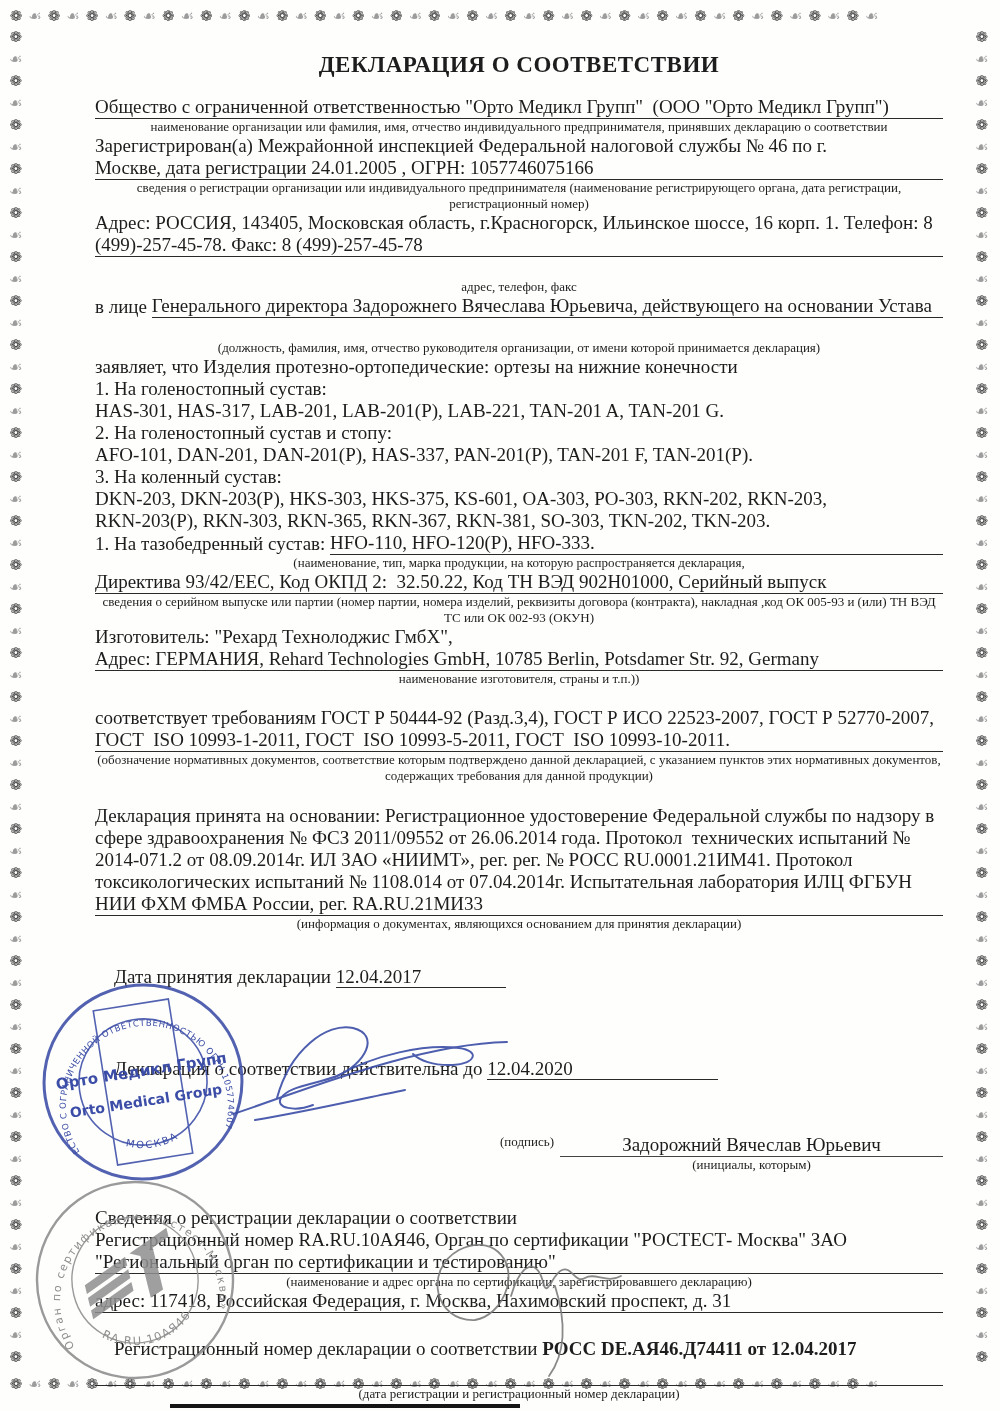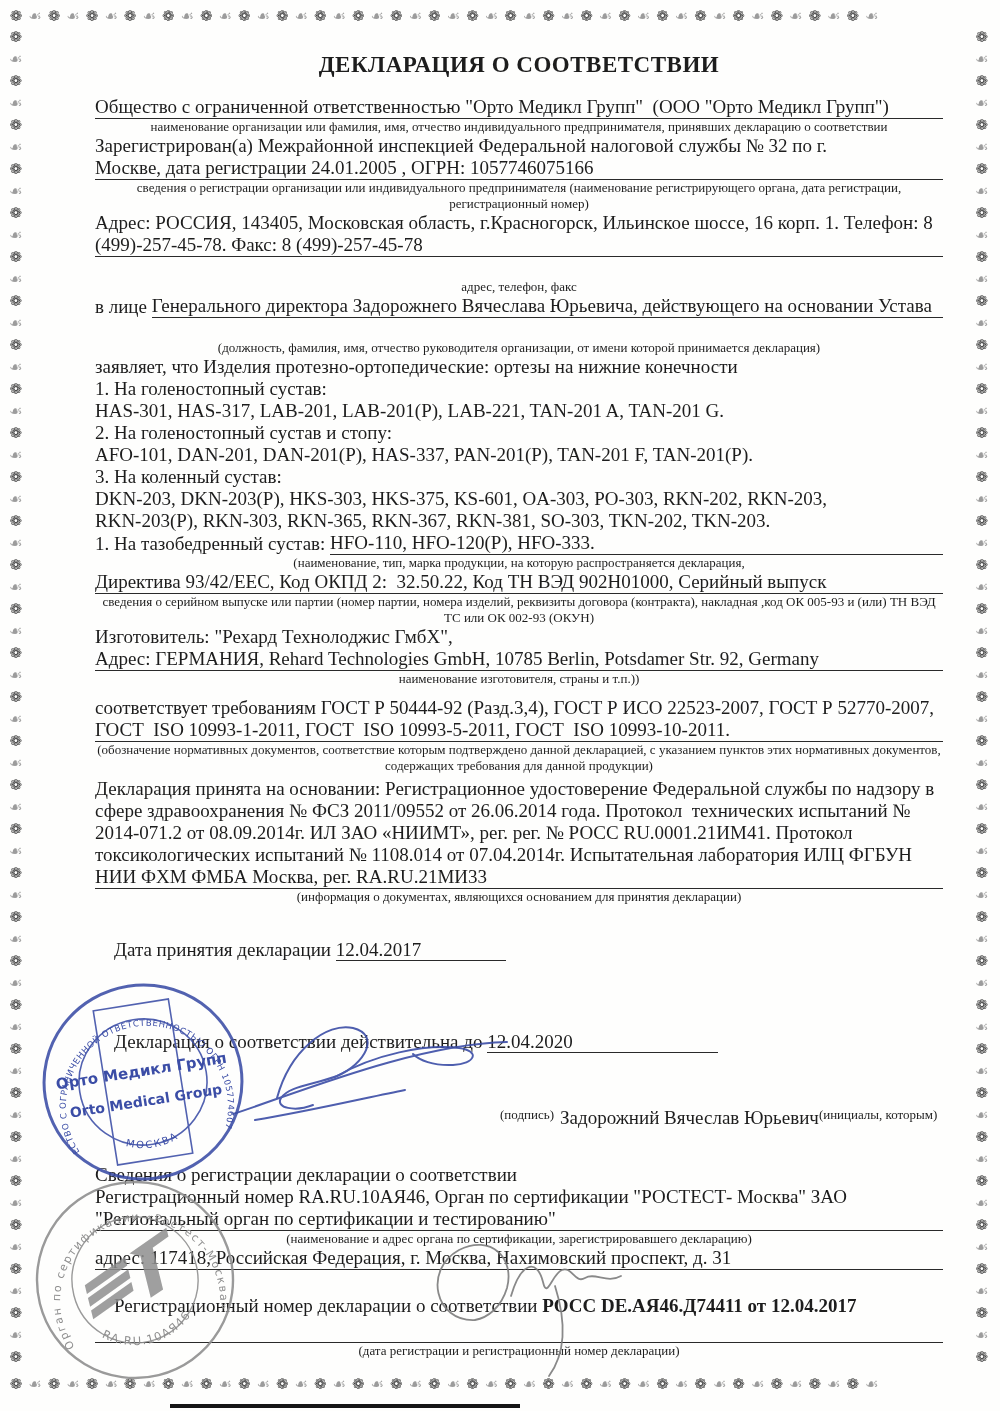--- a/index.html
+++ b/index.html
@@ -25,51 +25,51 @@
   .cap{font-size:13px;line-height:16px;text-align:center;white-space:normal;}
   .doc-title{font-size:23px;line-height:30px;font-weight:bold;text-align:center;letter-spacing:.5px;}
   .line-flex{display:flex;align-items:flex-end;}
   .seg{white-space:pre;}
   .seg-u{border-bottom:1.2px solid #2a2a2a;flex:1;white-space:pre;}
   .inline-u{border-bottom:1.2px solid #2a2a2a;white-space:pre;}
   .bold{font-weight:bold;}
   
   .sig-row{display:flex;margin-top:32px;}
   .sig-left{width:46%;display:flex;flex-direction:row;}
-  .sig-right{width:54%;display:flex;padding-left:75px;box-sizing:border-box;}
+  .sig-right{width:54%;display:flex;flex-direction:column;padding-left:75px;box-sizing:border-box;}
   .sig-line{border-bottom:1.2px solid #444;height:22px;}
   .sig-left .sig-line{margin-left:145px;margin-right:115px;}
   .sig-left .cap{margin-left:145px;margin-right:115px;}
   .name-над{height:22px;text-align:center;}
   
   .ink{position:absolute;pointer-events:none;}
   
   .artifact{position:absolute;left:170px;top:1404px;width:350px;height:4px;background:#151515;}
-  .mt4{}.mt6{margin-top:22px;}.mt8{margin-top:4px;}
-  .mt10{margin-top:10px;}.mt12{margin-top:12px;}.mt16{margin-top:16px;}
+  .mt4{}.mt6{margin-top:22px;}.mt8{margin-top:21px;}
+  .mt10{margin-top:20px;}.mt12{margin-top:12px;}.mt16{margin-top:16px;}
   .mt26{margin-top:26px;}.mt34{margin-top:34px;}
   .stamp-center-1{font-family:"DejaVu Sans",sans-serif;font-weight:bold;font-size:15px;}
   .stamp-center-2{font-family:"DejaVu Sans",sans-serif;font-weight:bold;font-size:14px;}
 </style>
 </head>
 <body>
 
 <div class="border-strip border-top"><span class="glyph-dark">❁</span><span class="glyph-light">☙</span><span class="glyph-dark">❁</span><span class="glyph-light">☙</span><span class="glyph-dark">❁</span><span class="glyph-light">☙</span><span class="glyph-dark">❁</span><span class="glyph-light">☙</span><span class="glyph-dark">❁</span><span class="glyph-light">☙</span><span class="glyph-dark">❁</span><span class="glyph-light">☙</span><span class="glyph-dark">❁</span><span class="glyph-light">☙</span><span class="glyph-dark">❁</span><span class="glyph-light">☙</span><span class="glyph-dark">❁</span><span class="glyph-light">☙</span><span class="glyph-dark">❁</span><span class="glyph-light">☙</span><span class="glyph-dark">❁</span><span class="glyph-light">☙</span><span class="glyph-dark">❁</span><span class="glyph-light">☙</span><span class="glyph-dark">❁</span><span class="glyph-light">☙</span><span class="glyph-dark">❁</span><span class="glyph-light">☙</span><span class="glyph-dark">❁</span><span class="glyph-light">☙</span><span class="glyph-dark">❁</span><span class="glyph-light">☙</span><span class="glyph-dark">❁</span><span class="glyph-light">☙</span><span class="glyph-dark">❁</span><span class="glyph-light">☙</span><span class="glyph-dark">❁</span><span class="glyph-light">☙</span><span class="glyph-dark">❁</span><span class="glyph-light">☙</span><span class="glyph-dark">❁</span><span class="glyph-light">☙</span><span class="glyph-dark">❁</span><span class="glyph-light">☙</span><span class="glyph-dark">❁</span><span class="glyph-light">☙</span></div>
 <div class="border-strip border-bottom"><span class="glyph-dark">❁</span><span class="glyph-light">☙</span><span class="glyph-dark">❁</span><span class="glyph-light">☙</span><span class="glyph-dark">❁</span><span class="glyph-light">☙</span><span class="glyph-dark">❁</span><span class="glyph-light">☙</span><span class="glyph-dark">❁</span><span class="glyph-light">☙</span><span class="glyph-dark">❁</span><span class="glyph-light">☙</span><span class="glyph-dark">❁</span><span class="glyph-light">☙</span><span class="glyph-dark">❁</span><span class="glyph-light">☙</span><span class="glyph-dark">❁</span><span class="glyph-light">☙</span><span class="glyph-dark">❁</span><span class="glyph-light">☙</span><span class="glyph-dark">❁</span><span class="glyph-light">☙</span><span class="glyph-dark">❁</span><span class="glyph-light">☙</span><span class="glyph-dark">❁</span><span class="glyph-light">☙</span><span class="glyph-dark">❁</span><span class="glyph-light">☙</span><span class="glyph-dark">❁</span><span class="glyph-light">☙</span><span class="glyph-dark">❁</span><span class="glyph-light">☙</span><span class="glyph-dark">❁</span><span class="glyph-light">☙</span><span class="glyph-dark">❁</span><span class="glyph-light">☙</span><span class="glyph-dark">❁</span><span class="glyph-light">☙</span><span class="glyph-dark">❁</span><span class="glyph-light">☙</span><span class="glyph-dark">❁</span><span class="glyph-light">☙</span><span class="glyph-dark">❁</span><span class="glyph-light">☙</span><span class="glyph-dark">❁</span><span class="glyph-light">☙</span></div>
 <div class="border-strip border-left"><span class="glyph-dark">❁</span><span class="glyph-light">☙</span><span class="glyph-dark">❁</span><span class="glyph-light">☙</span><span class="glyph-dark">❁</span><span class="glyph-light">☙</span><span class="glyph-dark">❁</span><span class="glyph-light">☙</span><span class="glyph-dark">❁</span><span class="glyph-light">☙</span><span class="glyph-dark">❁</span><span class="glyph-light">☙</span><span class="glyph-dark">❁</span><span class="glyph-light">☙</span><span class="glyph-dark">❁</span><span class="glyph-light">☙</span><span class="glyph-dark">❁</span><span class="glyph-light">☙</span><span class="glyph-dark">❁</span><span class="glyph-light">☙</span><span class="glyph-dark">❁</span><span class="glyph-light">☙</span><span class="glyph-dark">❁</span><span class="glyph-light">☙</span><span class="glyph-dark">❁</span><span class="glyph-light">☙</span><span class="glyph-dark">❁</span><span class="glyph-light">☙</span><span class="glyph-dark">❁</span><span class="glyph-light">☙</span><span class="glyph-dark">❁</span><span class="glyph-light">☙</span><span class="glyph-dark">❁</span><span class="glyph-light">☙</span><span class="glyph-dark">❁</span><span class="glyph-light">☙</span><span class="glyph-dark">❁</span><span class="glyph-light">☙</span><span class="glyph-dark">❁</span><span class="glyph-light">☙</span><span class="glyph-dark">❁</span><span class="glyph-light">☙</span><span class="glyph-dark">❁</span><span class="glyph-light">☙</span><span class="glyph-dark">❁</span><span class="glyph-light">☙</span><span class="glyph-dark">❁</span><span class="glyph-light">☙</span><span class="glyph-dark">❁</span><span class="glyph-light">☙</span><span class="glyph-dark">❁</span><span class="glyph-light">☙</span><span class="glyph-dark">❁</span><span class="glyph-light">☙</span><span class="glyph-dark">❁</span><span class="glyph-light">☙</span><span class="glyph-dark">❁</span><span class="glyph-light">☙</span><span class="glyph-dark">❁</span><span class="glyph-light">☙</span><span class="glyph-dark">❁</span><span class="glyph-light">☙</span></div>
 <div class="border-strip border-right"><span class="glyph-dark">❁</span><span class="glyph-light">☙</span><span class="glyph-dark">❁</span><span class="glyph-light">☙</span><span class="glyph-dark">❁</span><span class="glyph-light">☙</span><span class="glyph-dark">❁</span><span class="glyph-light">☙</span><span class="glyph-dark">❁</span><span class="glyph-light">☙</span><span class="glyph-dark">❁</span><span class="glyph-light">☙</span><span class="glyph-dark">❁</span><span class="glyph-light">☙</span><span class="glyph-dark">❁</span><span class="glyph-light">☙</span><span class="glyph-dark">❁</span><span class="glyph-light">☙</span><span class="glyph-dark">❁</span><span class="glyph-light">☙</span><span class="glyph-dark">❁</span><span class="glyph-light">☙</span><span class="glyph-dark">❁</span><span class="glyph-light">☙</span><span class="glyph-dark">❁</span><span class="glyph-light">☙</span><span class="glyph-dark">❁</span><span class="glyph-light">☙</span><span class="glyph-dark">❁</span><span class="glyph-light">☙</span><span class="glyph-dark">❁</span><span class="glyph-light">☙</span><span class="glyph-dark">❁</span><span class="glyph-light">☙</span><span class="glyph-dark">❁</span><span class="glyph-light">☙</span><span class="glyph-dark">❁</span><span class="glyph-light">☙</span><span class="glyph-dark">❁</span><span class="glyph-light">☙</span><span class="glyph-dark">❁</span><span class="glyph-light">☙</span><span class="glyph-dark">❁</span><span class="glyph-light">☙</span><span class="glyph-dark">❁</span><span class="glyph-light">☙</span><span class="glyph-dark">❁</span><span class="glyph-light">☙</span><span class="glyph-dark">❁</span><span class="glyph-light">☙</span><span class="glyph-dark">❁</span><span class="glyph-light">☙</span><span class="glyph-dark">❁</span><span class="glyph-light">☙</span><span class="glyph-dark">❁</span><span class="glyph-light">☙</span><span class="glyph-dark">❁</span><span class="glyph-light">☙</span><span class="glyph-dark">❁</span><span class="glyph-light">☙</span><span class="glyph-dark">❁</span><span class="glyph-light">☙</span></div>
 
 <div class="content">
 
   <div class="doc-title">ДЕКЛАРАЦИЯ О СООТВЕТСТВИИ</div>
 
   <div class="line u mt16">Общество с ограниченной ответственностью "Орто Медикл Групп"  (ООО "Орто Медикл Групп")</div>
   <div class="cap mt4">наименование организации или фамилия, имя, отчество индивидуального предпринимателя, принявших декларацию о соответствии</div>
 
-  <div class="line mt4">Зарегистрирован(а) Межрайонной инспекцией Федеральной налоговой службы № 32 по г.</div>
+  <div class="line mt4">Зарегистрирован(а) Межрайонной инспекцией Федеральной налоговой службы № 46 по г.</div>
   <div class="line u">Москве, дата регистрации 24.01.2005 , ОГРН: 1057746075166</div>
   <div class="cap mt4">сведения о регистрации организации или индивидуального предпринимателя (наименование регистрирующего органа, дата регистрации, регистрационный номер)</div>
 
   <div class="line mt4">Адрес: РОССИЯ, 143405, Московская область, г.Красногорск, Ильинское шоссе, 16 корп. 1. Телефон: 8</div>
   <div class="line u">(499)-257-45-78. Факс: 8 (499)-257-45-78</div>
   <div class="cap mt6">адрес, телефон, факс</div>
 
   <div class="line-flex mt4">
     <span class="seg">в лице </span>
       <span class="seg-u">Генерального директора Задорожнего Вячеслава Юрьевича, действующего на основании Устава</span>
@@ -97,21 +97,21 @@
   <div class="cap mt4">наименование изготовителя, страны и т.п.))</div>
 
   <div class="line mt10">соответствует требованиям ГОСТ Р 50444-92 (Разд.3,4), ГОСТ Р ИСО 22523-2007, ГОСТ Р 52770-2007,</div>
   <div class="line u">ГОСТ  ISO 10993-1-2011, ГОСТ  ISO 10993-5-2011, ГОСТ  ISO 10993-10-2011.</div>
   <div class="cap mt4">(обозначение нормативных документов, соответствие которым подтверждено данной декларацией, с указанием пунктов этих нормативных документов, содержащих требования для данной продукции)</div>
 
   <div class="line mt8">Декларация принята на основании: Регистрационное удостоверение Федеральной службы по надзору в</div>
   <div class="line">сфере здравоохранения № ФСЗ 2011/09552 от 26.06.2014 года. Протокол  технических испытаний №</div>
   <div class="line">2014-071.2 от 08.09.2014г. ИЛ ЗАО «НИИМТ», рег. рег. № РОСС RU.0001.21ИМ41. Протокол</div>
   <div class="line">токсикологических испытаний № 1108.014 от 07.04.2014г. Испытательная лаборатория ИЛЦ ФГБУН</div>
-  <div class="line u">НИИ ФХМ ФМБА Москва, рег. RA.RU.21МИ33</div>
+  <div class="line u">НИИ ФХМ ФМБА России, рег. RA.RU.21МИ33</div>
   <div class="cap mt4">(информация о документах, являющихся основанием для принятия декларации)</div>
 
   <div class="line mt12">
     <span>Дата принятия декларации </span><span class="inline-u" style="padding-right:85px;">12.04.2017</span>
   </div>
 
   <div class="line mt26">
     <span>Декларация о соответствии действительна до </span><span class="inline-u" style="padding-right:145px;">12.04.2020</span>
   </div>
 

